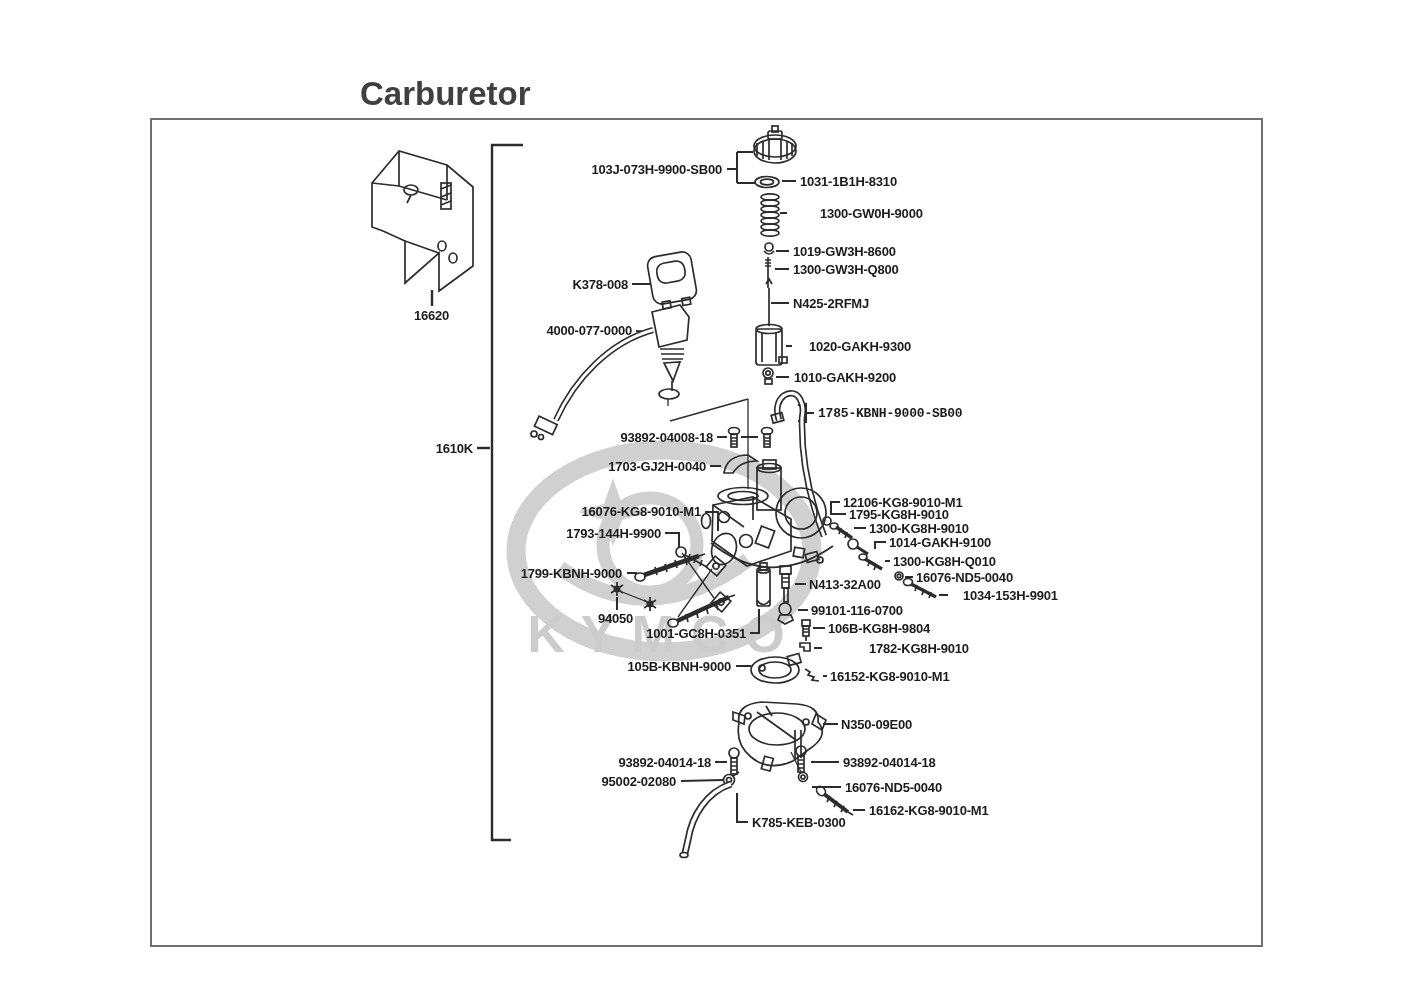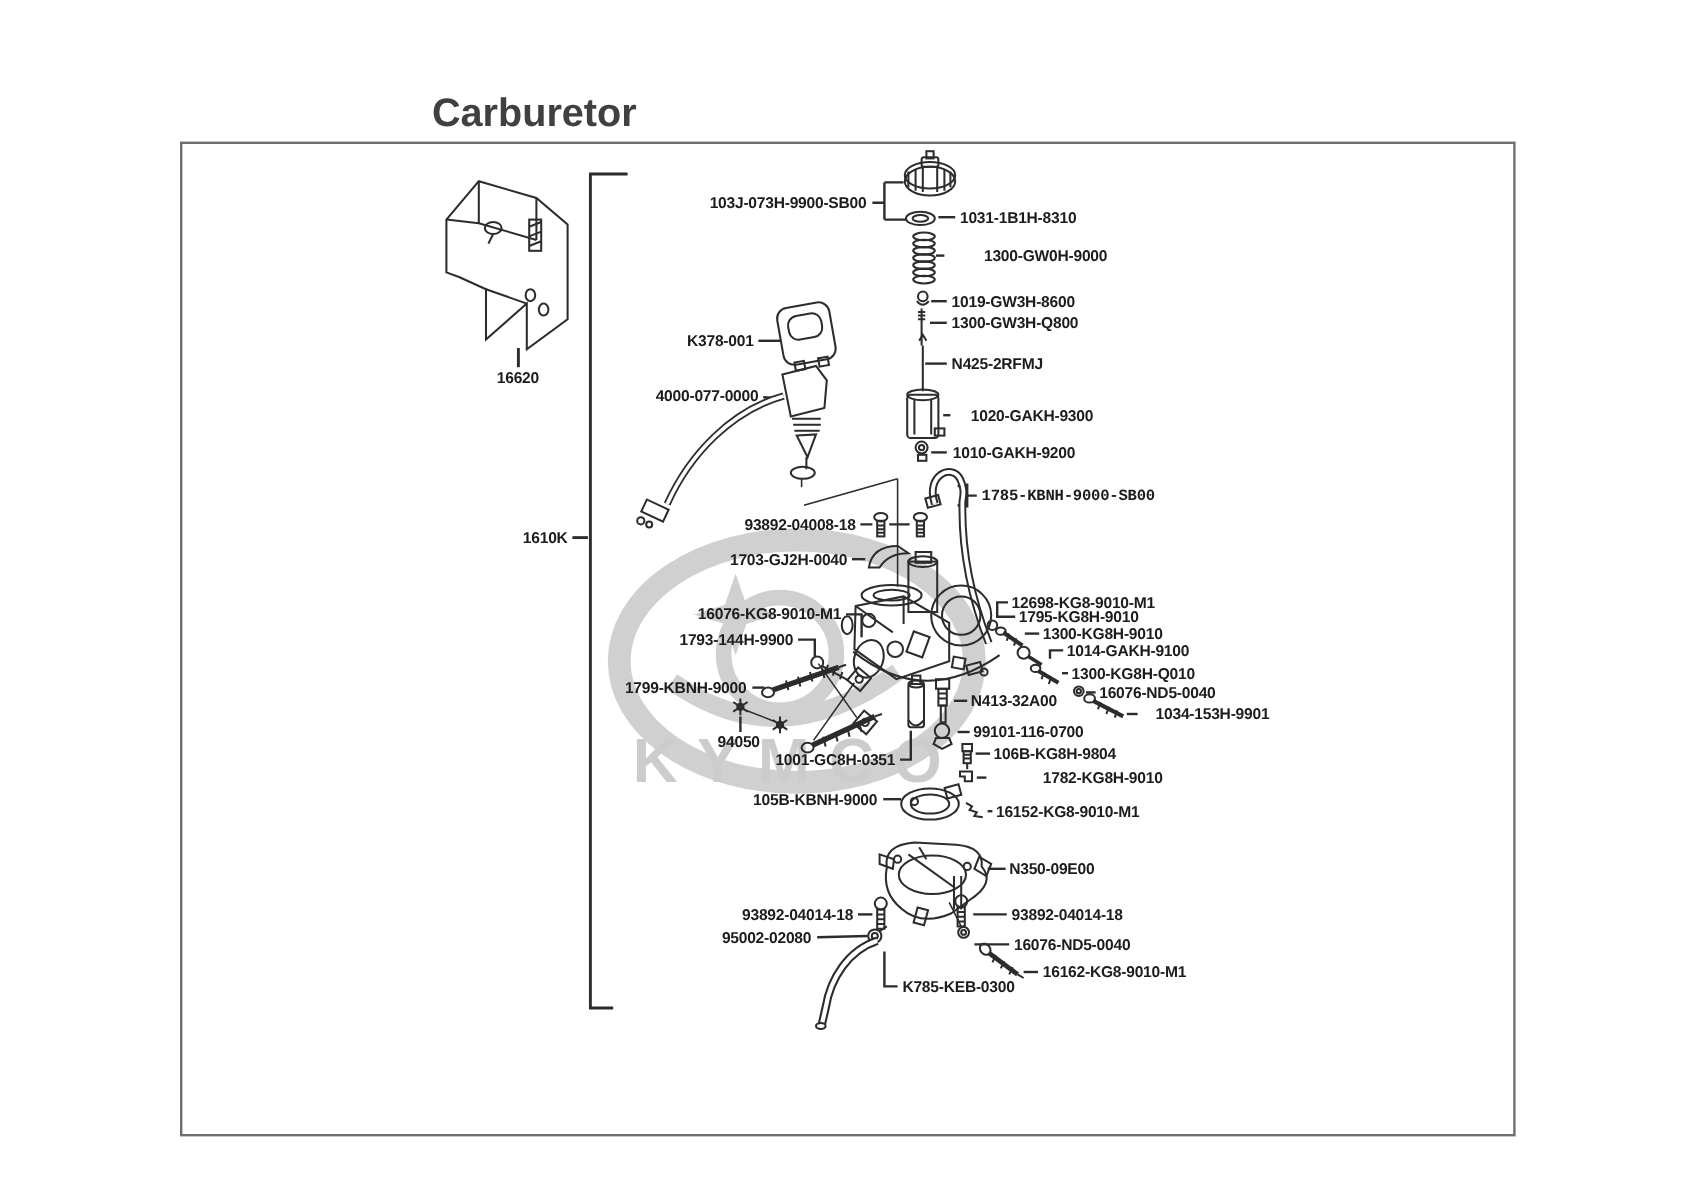--- a/index.html
+++ b/index.html
@@ -330,30 +330,30 @@
     </g>
   </svg>
 
   <div id="labels-layer">
       <div class="lbl" style="right: 693px; top: 169px;">103J-073H-9900-SB00</div>
       <div class="lbl" style="left: 800px; top: 181px;">1031-1B1H-8310</div>
       <div class="lbl" style="left: 790px; top: 213px; margin-left: 30px;">1300-GW0H-9000</div>
       <div class="lbl" style="left: 793px; top: 251px;">1019-GW3H-8600</div>
       <div class="lbl" style="left: 793px; top: 269px;">1300-GW3H-Q800</div>
       <div class="lbl" style="left: 793px; top: 303px;">N425-2RFMJ</div>
-      <div class="lbl" style="right: 787px; top: 284px;">K378-001</div>
+      <div class="lbl" style="right: 787px; top: 284px;">K378-008</div>
       <div class="lbl" style="right: 783px; top: 330px;">4000-077-0000</div>
       <div class="lbl" style="left: 797px; top: 346px; margin-left: 12px;">1020-GAKH-9300</div>
       <div class="lbl" style="left: 794px; top: 377px;">1010-GAKH-9200</div>
       <div class="lbl" style="left: 818px; top: 413px; font-family: Liberation Mono, monospace;">1785-KBNH-9000-SB00</div>
       <div class="lbl" style="right: 702px; top: 437px;">93892-04008-18</div>
       <div class="lbl" style="right: 709px; top: 466px;">1703-GJ2H-0040</div>
       <div class="lbl" style="right: 714px; top: 511px;">16076-KG8-9010-M1</div>
       <div class="lbl" style="right: 754px; top: 533px;">1793-144H-9900</div>
-      <div class="lbl" style="left: 843px; top: 502px;">12698-KG8-9010-M1</div>
+      <div class="lbl" style="left: 843px; top: 502px;">12106-KG8-9010-M1</div>
       <div class="lbl" style="left: 849px; top: 514px;">1795-KG8H-9010</div>
       <div class="lbl" style="left: 869px; top: 528px;">1300-KG8H-9010</div>
       <div class="lbl" style="left: 889px; top: 542px;">1014-GAKH-9100</div>
       <div class="lbl" style="left: 893px; top: 561px;">1300-KG8H-Q010</div>
       <div class="lbl" style="left: 916px; top: 577px;">16076-ND5-0040</div>
       <div class="lbl" style="left: 963px; top: 595px;">1034-153H-9901</div>
       <div class="lbl" style="right: 793px; top: 573px;">1799-KBNH-9000</div>
       <div class="lbl" style="left: 598px; top: 618px;">94050</div>
       <div class="lbl" style="left: 809px; top: 584px;">N413-32A00</div>
       <div class="lbl" style="left: 811px; top: 610px;">99101-116-0700</div>

